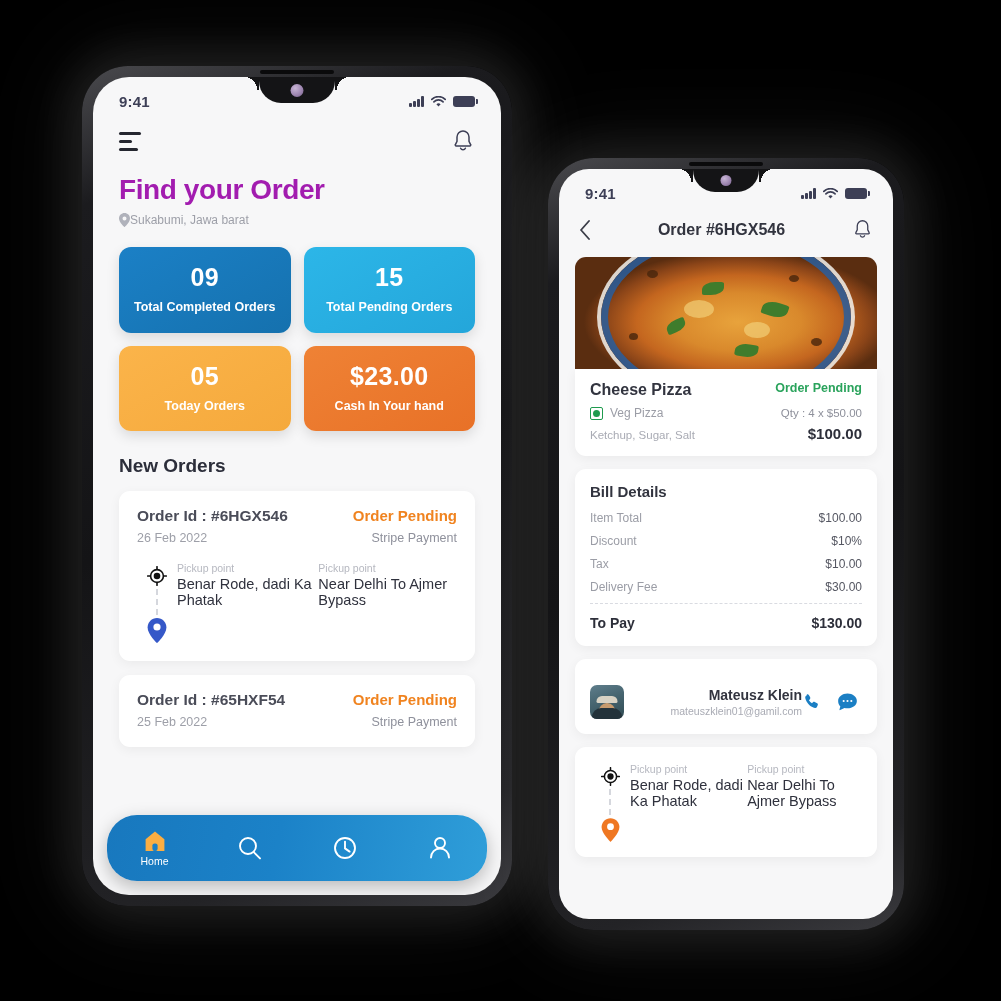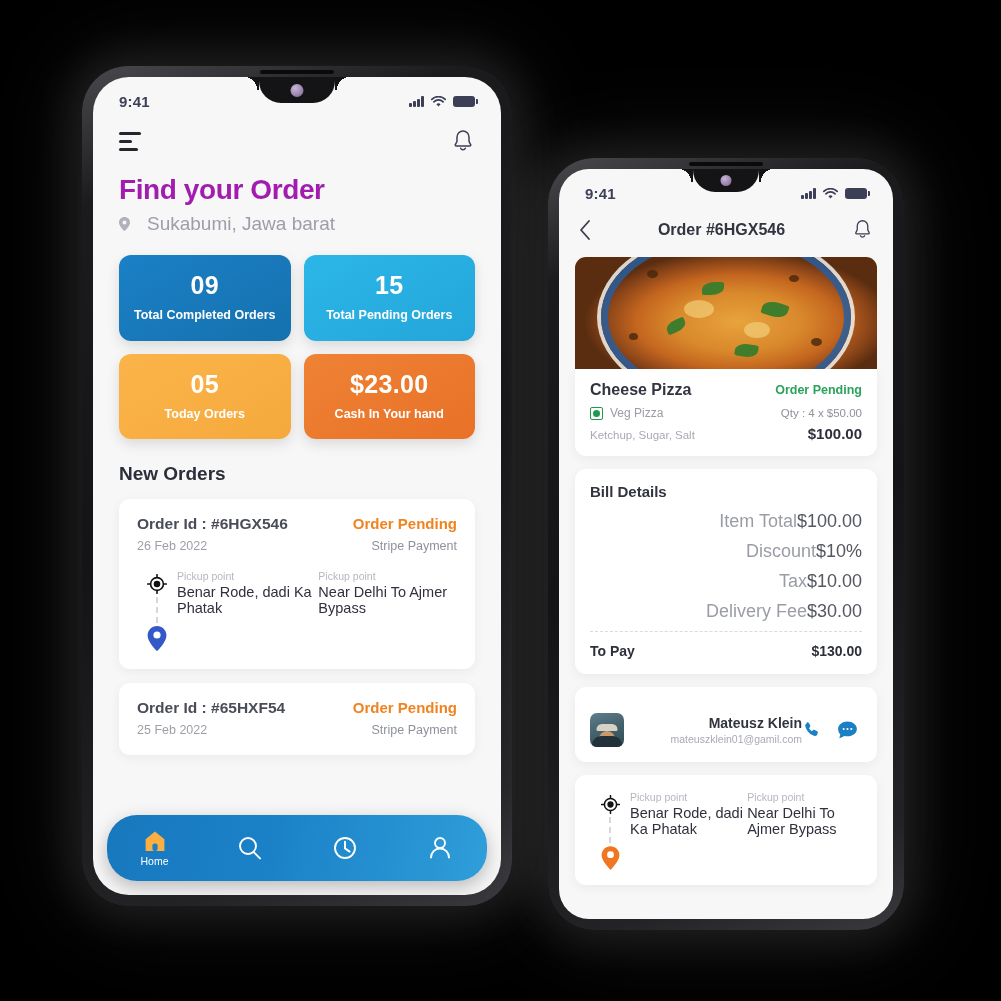--- a/index.html
+++ b/index.html
@@ -69,21 +69,21 @@
   .batt { width:22px; height:11px; border-radius:3px; background:#3d3f56; position:relative; }
   .batt::after{content:"";position:absolute;right:-3px;top:3.2px;width:2px;height:4.5px;background:#3d3f56;border-radius:0 1px 1px 0;}
 
   
   .appbar { display:flex; align-items:center; justify-content:space-between; padding:18px 26px 0 26px; }
   .hamb { display:flex; flex-direction:column; gap:5px; cursor:pointer; }
   .hamb span { height:3px; background:#24262f; border-radius:2px; display:block; }
   .hamb span:nth-child(1){width:22px}.hamb span:nth-child(2){width:13px}.hamb span:nth-child(3){width:19px}
 
   .page-title { font-size:28px; font-weight:700; color:#a21caf; letter-spacing:-.4px; padding:20px 26px 0; }
-  .loc { display:flex; align-items:center; gap:17px; padding:7px 26px 0; color:#9d9fa8; font-size:19px; }
+  .loc { display:flex; align-items:center; gap:0; padding:7px 26px 0; color:#9d9fa8; font-size:12px; }
 
   .stats { display:grid; grid-template-columns:1fr 1fr; gap:13px; padding:20px 26px 0; }
   .stat { border-radius:12px; padding:16px 8px 17px; text-align:center; color:#fff;
           box-shadow:0 5px 13px rgba(0,0,0,.12); }
   .stat .v { font-size:25px; font-weight:700; letter-spacing:.3px; }
   .stat .l { font-size:12.5px; font-weight:600; margin-top:7px; line-height:1.32; }
   .s-blue   { background:linear-gradient(150deg,#1b80c6,#1571ae); }
   .s-cyan   { background:linear-gradient(150deg,#2cb6e8,#24a6da); }
   .s-amber  { background:linear-gradient(150deg,#fbb44a,#f5a93c); }
   .s-orange { background:linear-gradient(150deg,#ef8235,#e87127); }
@@ -127,38 +127,38 @@
   }
   .pz-plate { position:absolute; left:50%; top:54%; transform:translate(-50%,-50%);
               width:250px; height:168px; border-radius:50%;
               border:7px solid #2a5f9e; box-shadow:0 0 0 4px #f2f2ee; opacity:.85; }
   .pz-basil { position:absolute; background:#3f7c2c; border-radius:60% 12% 60% 12%; }
   .pz-char { position:absolute; background:#47250d; border-radius:50%; opacity:.8; }
   .pz-cheese { position:absolute; background:#f2d27c; border-radius:50%; opacity:.65; }
 
   .icard { background:#fff; margin:0 16px; border-radius:0 0 11px 11px; padding:12px 15px 14px;
            box-shadow:0 3px 12px rgba(0,0,0,.055); }
-  .irow1 { display:flex; justify-content:space-between; align-items:center; }
+  .irow1 { display:flex; justify-content:space-between; align-items:flex-start; }
   .iname { font-size:16px; font-weight:700; color:#32343f; }
   .istat { font-size:12.5px; font-weight:600; color:#2aa35c; }
   .irow2 { display:flex; justify-content:space-between; align-items:center; margin-top:7px; }
   .veg { display:flex; align-items:center; gap:7px; }
   .vegbox { width:13px; height:13px; border:1.6px solid #1f9b4e; border-radius:2px; display:flex; align-items:center; justify-content:center; }
   .vegdot { width:7px; height:7px; border-radius:50%; background:#1f9b4e; }
   .vegtxt { font-size:12px; color:#9b9da6; }
   .iqty { font-size:11.5px; color:#8e909b; }
   .irow3 { display:flex; justify-content:space-between; align-items:baseline; margin-top:5px; }
   .iing { font-size:11.5px; color:#a9abb4; }
   .iprice { font-size:15px; font-weight:700; color:#2d2f3a; }
 
   .card { background:#fff; margin:13px 16px 0; border-radius:11px; padding:14px 15px 15px;
           box-shadow:0 3px 12px rgba(0,0,0,.055); }
   .ctitle { font-size:15px; font-weight:700; color:#32343f; }
   .bill { margin-top:11px; }
-  .bline { display:flex; justify-content:flex-end; font-size:18px; margin-bottom:9px; }
+  .bline { display:flex; justify-content:space-between; font-size:12px; margin-bottom:9px; }
   .bk { color:#9b9da6; } .bv { color:#55576` 2; color:#555762; }
   .bsep { border-top:1.5px dashed #d9dbe1; margin:4px 0 11px; }
   .btot { display:flex; justify-content:space-between; font-size:14px; font-weight:700; color:#2d2f3a; }
 
   .cust { display:flex; align-items:center; margin-top:12px; }
   .avatar { width:34px; height:34px; border-radius:7px; flex-shrink:0; overflow:hidden; position:relative;
             background:linear-gradient(160deg,#5f7e8c 0%,#46646f 45%,#2f4a52 100%); }
   .av-face { position:absolute; left:50%; top:54%; transform:translateX(-50%); width:17px; height:19px;
              border-radius:48% 48% 44% 44%; background:#c79a6d; }
   .av-hat { position:absolute; left:50%; top:33%; transform:translateX(-50%); width:21px; height:7px;

